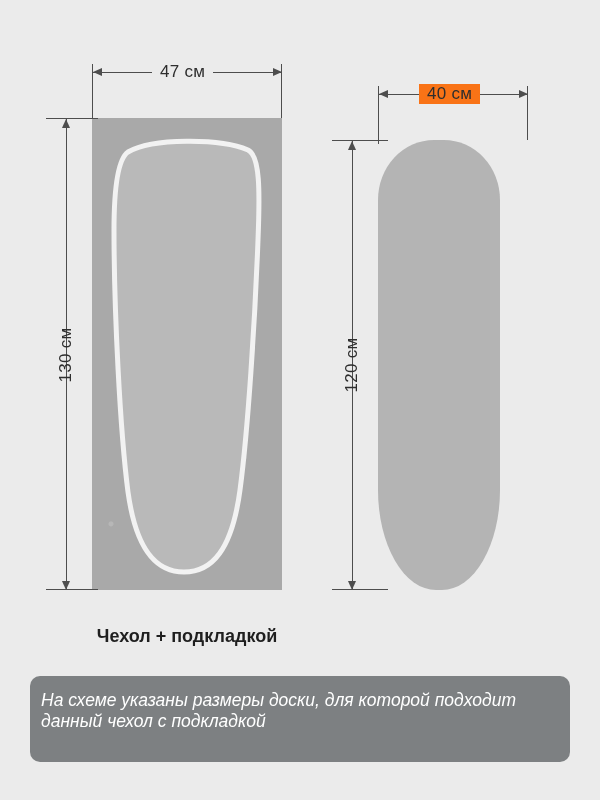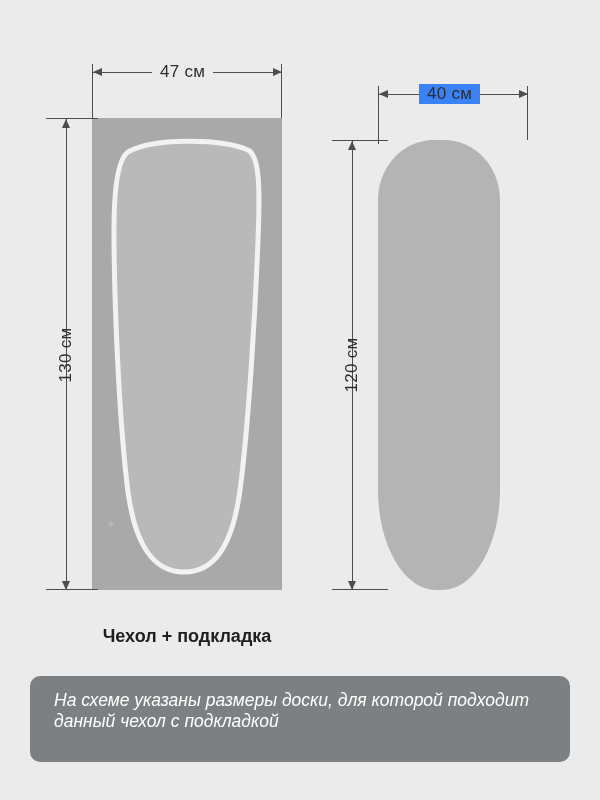--- a/index.html
+++ b/index.html
@@ -145,21 +145,21 @@
   
   .note {
     position: absolute;
     left: 30px;
     top: 676px;
     width: 540px;
     height: 86px;
     background: #7d8082;
     border-radius: 10px;
     box-sizing: border-box;
-    padding: 14px 20px 0 24px;
+    padding: 14px 20px 0 11px;
   }
   .note-text {
     color: #ffffff;
     font-size: 17.5px;
     line-height: 21px;
     font-style: italic;
   }
 </style>
 </head>
 <body>
@@ -187,32 +187,32 @@
   <div class="arrow arrow-right" style="left:273px; top:68px;"></div>
   <div class="dim-label" style="left:152px; top:62px; background:#ebebeb; padding:0 8px;">47 см</div>
 
   <div class="tick tick-h" style="left:46px; top:118px; width:52px;"></div>
   <div class="tick tick-h" style="left:46px; top:589px; width:52px;"></div>
   <div class="dim-line dim-v" style="left:66px; top:118px; height:472px;"></div>
   <div class="arrow arrow-up" style="left:62px; top:119px;"></div>
   <div class="arrow arrow-down" style="left:62px; top:581px;"></div>
   <div class="dim-label dim-label-v" style="left:28px; top:345px; width:76px; text-align:center;">130 см</div>
 
-  <div class="caption caption-left">Чехол + подкладка</div>
+  <div class="caption caption-left">Чехол + подкладкой</div>
 
   <div class="board-block">
     <div class="board-shape"></div>
   </div>
 
   <div class="tick tick-v" style="left:378px; top:86px; height:58px;"></div>
   <div class="tick tick-v" style="left:527px; top:86px; height:54px;"></div>
   <div class="dim-line dim-h" style="left:378px; top:94px; width:150px;"></div>
   <div class="arrow arrow-left" style="left:379px; top:90px;"></div>
   <div class="arrow arrow-right" style="left:519px; top:90px;"></div>
-  <div class="dim-label" style="left:419px; top:84px; background:#3b82f6; padding:0 8px;text-align:right;">40 см</div>
+  <div class="dim-label" style="left:419px; top:84px; background:#f97316; padding:0 8px;text-align:right;">40 см</div>
 
   <div class="tick tick-h" style="left:332px; top:140px; width:56px;"></div>
   <div class="tick tick-h" style="left:332px; top:589px; width:56px;"></div>
   <div class="dim-line dim-v" style="left:352px; top:140px; height:450px;"></div>
   <div class="arrow arrow-up" style="left:348px; top:141px;"></div>
   <div class="arrow arrow-down" style="left:348px; top:581px;"></div>
   <div class="dim-label dim-label-v" style="left:314px; top:355px; width:76px; text-align:center;">120 см</div>
 
 
   <div class="note">

